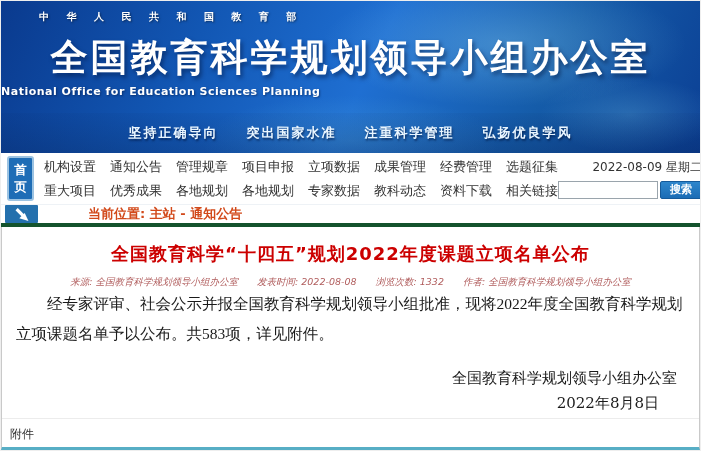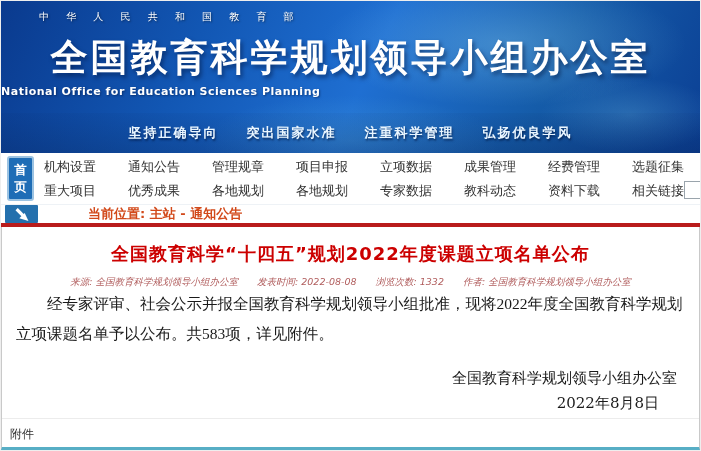--- a/index.html
+++ b/index.html
@@ -9,41 +9,41 @@
 
   
   .site-header {
     height:152px; flex:0 0 152px; color:#fff; position:relative;
     background:
       radial-gradient(ellipse 260px 90px at 72% 28%, rgba(140,210,240,0.35), transparent 70%),
       radial-gradient(ellipse 200px 60px at 50% 92%, rgba(90,180,225,0.30), transparent 75%),
       radial-gradient(ellipse 120px 50px at 90% 75%, rgba(120,200,235,0.25), transparent 75%),
       linear-gradient(115deg, #0a3a8e 0%, #1257b4 28%, #1f6fd2 52%, #155CA9 76%, #0b3f94 100%);
   }
-  .ministry { position:absolute; top:9px; left:38px; font-size:10px; font-weight:normal; letter-spacing:7px; text-shadow:1px 1px 2px rgba(0,0,0,0.5); }
+  .ministry { position:absolute; top:9px; left:38px; font-size:10px; font-weight:bold; letter-spacing:7px; text-shadow:1px 1px 2px rgba(0,0,0,0.5); }
   .site-title { position:absolute; top:32px; width:100%; text-align:center; font-size:37px; font-weight:bold; letter-spacing:3px; text-shadow:2px 3px 4px rgba(0,20,60,0.55); }
   .site-subtitle { position:absolute; top:84px; width:100%; font-size:11px; font-weight:bold; letter-spacing:0.5px; text-shadow:1px 1px 2px rgba(0,20,60,0.5); }
   .slogan-bar { position:absolute; bottom:0; left:0; right:0; height:40px; display:flex; align-items:center; justify-content:center; background:linear-gradient(180deg, rgba(6,30,80,0.05), rgba(6,30,80,0.28)); }
   .slogan-item { font-size:13px; font-weight:bold; letter-spacing:2px; margin:0 14px; color:#eaf6ff; text-shadow:1px 2px 2px rgba(0,20,60,0.6); }
 
   
   .main-nav { height:52px; flex:0 0 52px; background:#fff; display:flex; align-items:center; padding:0 6px; border-bottom:1px solid #eef2f6; }
   .home-btn { flex:0 0 auto; width:27px; background:#1e6db6; border:2px solid #9cc3e2; border-radius:3px; color:#fff; font-size:12.5px; font-weight:bold; line-height:1.3; text-align:center; padding:4px 0; cursor:pointer; display:block; text-decoration:none; }
   .home-btn span { display:block; }
   .nav-links { flex:1 1 auto; margin-left:10px; display:flex; flex-direction:column; gap:6px; }
-  .nav-row { display:flex; gap:32px;align-items:flex-end; }
+  .nav-row { display:flex; gap:14px;align-items:flex-end; }
   .nav-row a { font-size:13px; color:#333; text-decoration:none; white-space:nowrap; cursor:pointer; }
   .nav-right { flex:0 0 auto; display:flex; flex-direction:column; align-items:flex-end; gap:5px; margin-right:4px; }
   .nav-date { font-size:12px; color:#333; }
   .search-wrap { display:flex; align-items:center; }
   .search-input { width:100px; height:18px; border:1px solid #9aa4ac; background:#fff; font-size:11px; padding:0 3px; }
   .search-btn { height:18px; margin-left:2px; background:linear-gradient(180deg,#2e86cc,#1b6cb5); color:#fff; border:1px solid #155a9a; border-radius:2px; font-size:11px; font-weight:bold; padding:0 9px; cursor:pointer; line-height:1; }
 
   
-  .breadcrumb-bar { height:22px; flex:0 0 22px; background:#fff; border-bottom:4px solid #b91c1c; display:flex; align-items:flex-start; }
+  .breadcrumb-bar { height:22px; flex:0 0 22px; background:#fff; border-bottom:4px solid #14532d; display:flex; align-items:flex-start; }
   .crumb-icon { width:33px; height:18px; margin-left:4px; background:#2470ad; border-radius:1px; display:flex; align-items:center; justify-content:center; }
   .crumb-text { margin-left:50px; font-size:13px; font-weight:bold; color:#d2491a; }
 
   
   .content { flex:1 1 auto; background:#fff; border-left:1px solid #c9c9c9; border-right:1px solid #c9c9c9; border-bottom:3px solid #57aec5; display:flex; flex-direction:column; padding-top:15px; }
   .article-title { text-align:center; font-size:18px; font-weight:bold; color:#cc0000; letter-spacing:1px; }
   .article-meta { margin-top:10px; text-align:center; font-size:9.5px; color:#b05c5c; white-space:nowrap;font-style:italic; }
   .article-meta .m-gap { display:inline-block; width:16px; }
   .article-body { padding:0 14px; font-family:Liberation Serif, serif; font-size:15.5px; line-height:1.95; color:#1a1a1a; text-indent:2em; }
   .sign-org { margin-top:20px; text-align:right; padding-right:22px; font-family:"DejaVu Serif","Liberation Serif",serif; font-size:15px; color:#1a1a1a; }

